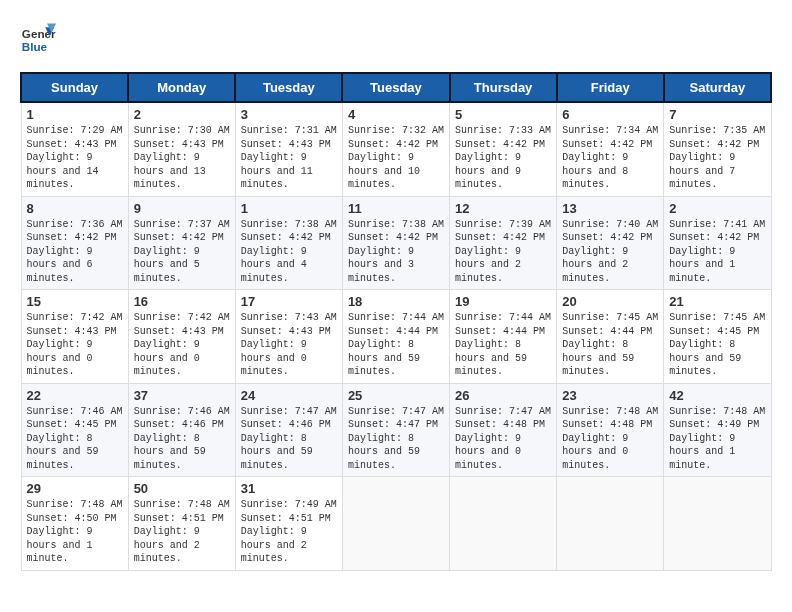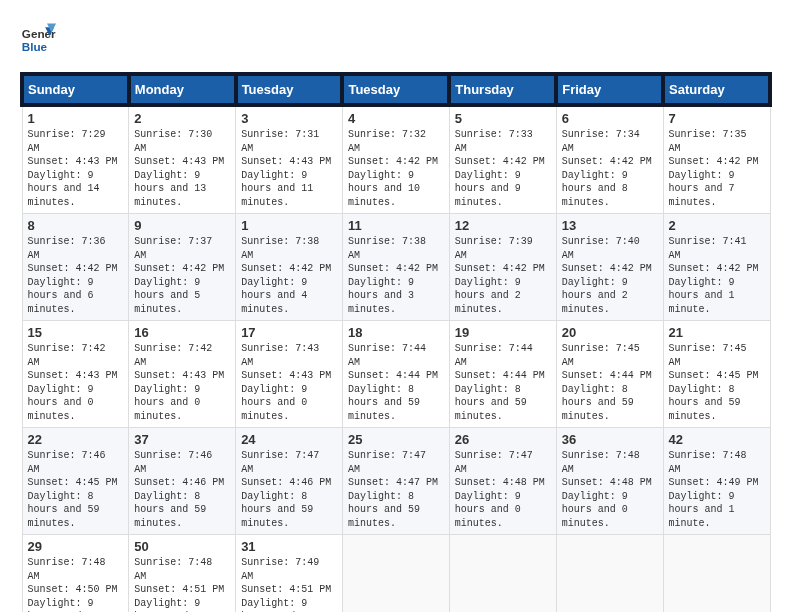--- a/index.html
+++ b/index.html
@@ -40,22 +40,22 @@
     .calendar {
       width: 100%;
       border-collapse: collapse;
     }
     .calendar th {
       background: #1a5fa8;
       color: #fff;
       font-size: 13px;
       font-weight: bold;
       padding: 6px 4px;
-      text-align: left;
-      border: 4px solid #0f172a;
+      text-align: center;
+      border: 2px solid #0f172a;
     }
     .calendar td {
       vertical-align: top;
       border: 1px solid #ddd;
       padding: 4px 5px;
       font-size: 10px;
       color: #333;
       width: 108px;
       min-height: 80px;
       background: #fff;
@@ -215,21 +215,21 @@
         </td>
         <td>
           <span class="day-num">25</span>
           <div class="cell-text">Sunrise: 7:47 AM<br>Sunset: 4:47 PM<br>Daylight: 8 hours and 59 minutes.</div>
         </td>
         <td>
           <span class="day-num">26</span>
           <div class="cell-text">Sunrise: 7:47 AM<br>Sunset: 4:48 PM<br>Daylight: 9 hours and 0 minutes.</div>
         </td>
         <td>
-          <span class="day-num">36</span>
+          <span class="day-num">23</span>
           <div class="cell-text">Sunrise: 7:48 AM<br>Sunset: 4:48 PM<br>Daylight: 9 hours and 0 minutes.</div>
         </td>
         <td>
           <span class="day-num">42</span>
           <div class="cell-text">Sunrise: 7:48 AM<br>Sunset: 4:49 PM<br>Daylight: 9 hours and 1 minute.</div>
         </td>
       </tr>
       <tr>
         <td>
           <span class="day-num">29</span>

